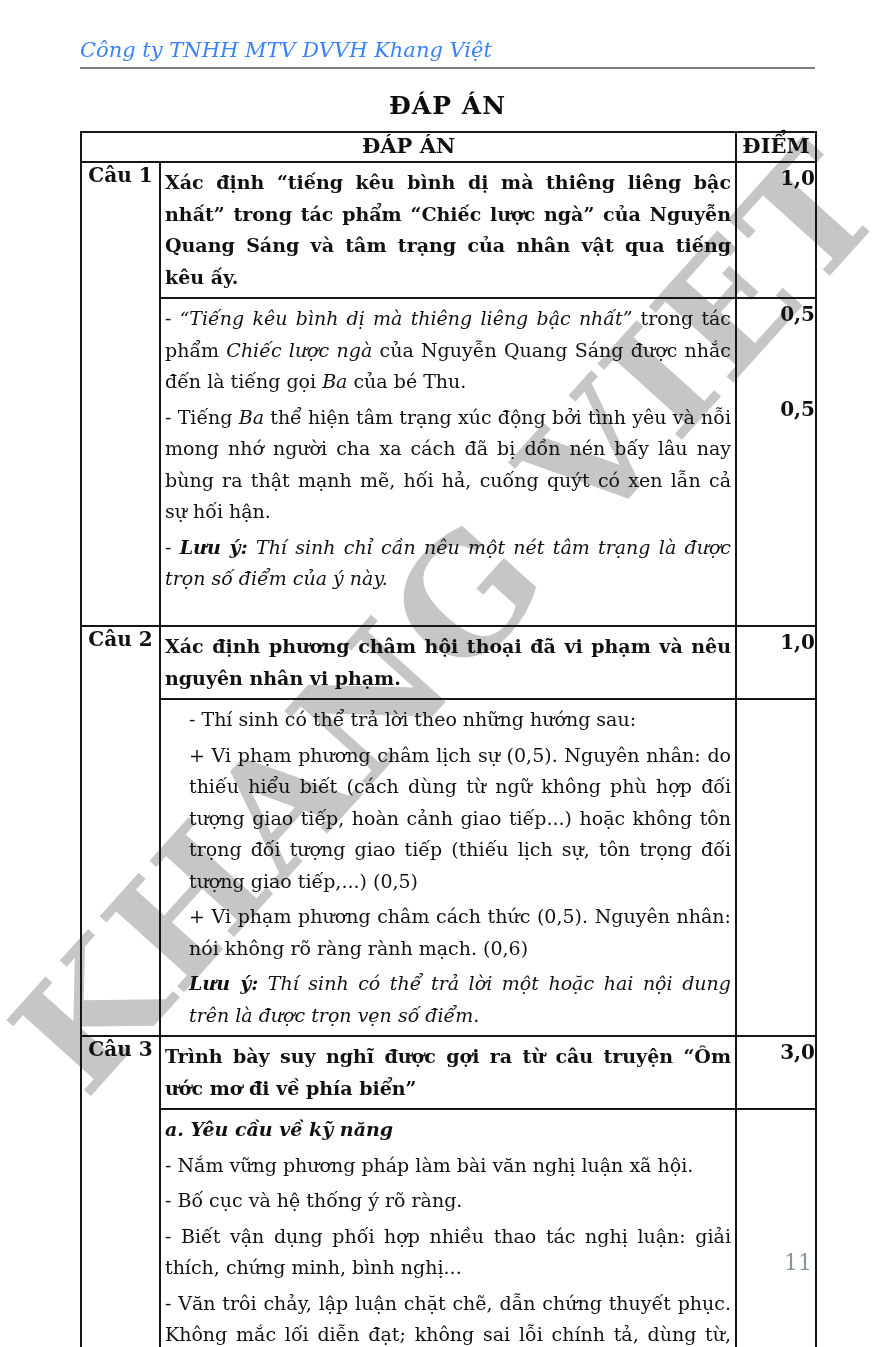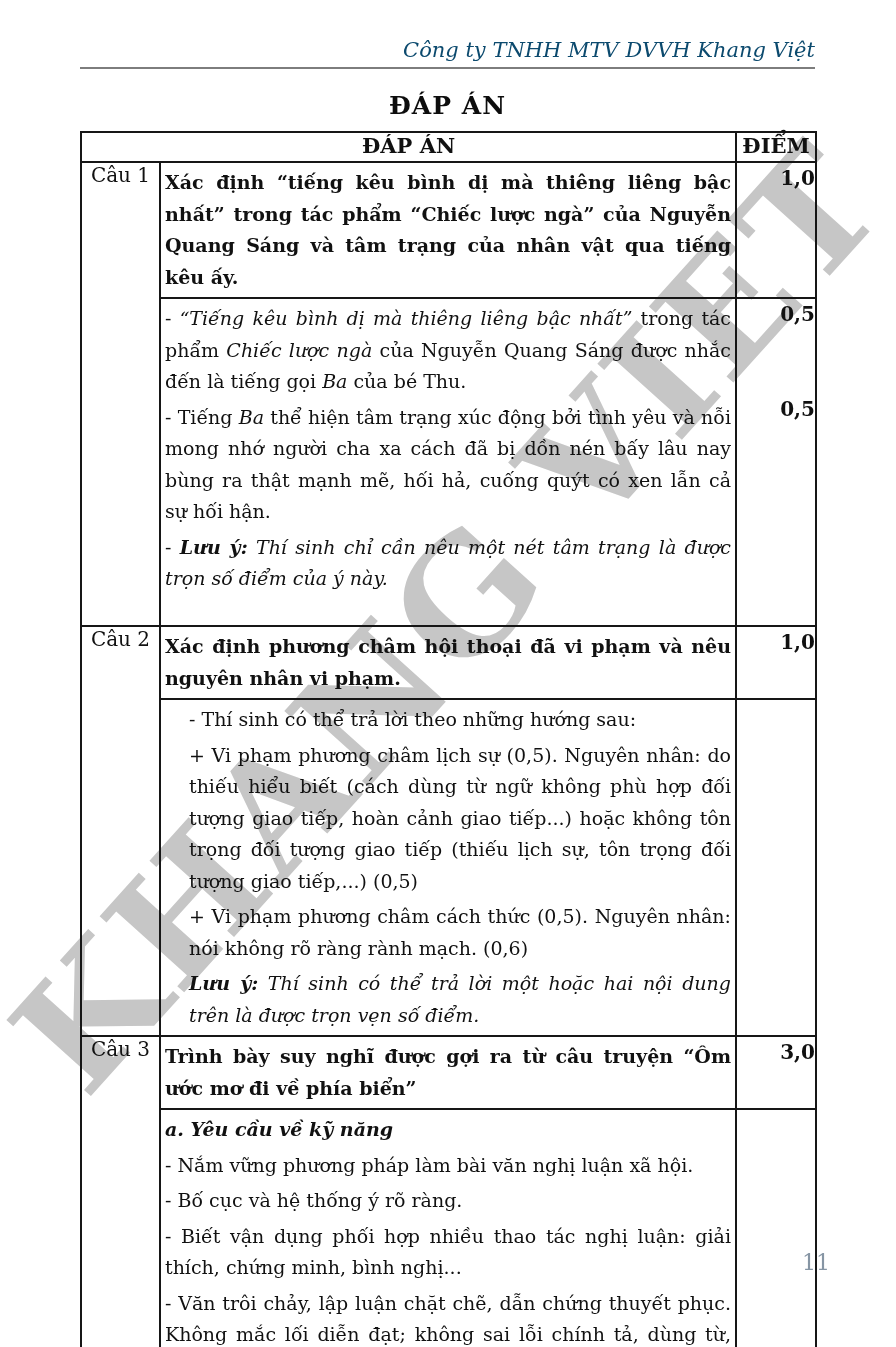--- a/index.html
+++ b/index.html
@@ -31,25 +31,24 @@
     user-select: none;
   }
   
   .content {
     position: relative;
     z-index: 2;
     padding: 0 81px 0 80px;
   }
   .masthead {
     padding-top: 38px;
-    text-align: right;
     font-style: italic;
     font-size: 21px;
     line-height: 24px;
-    color: #0c4a6e;
+    color: #3b82f6;
   }
   .masthead-rule {
     margin-top: 5px;
     border-bottom: 2px solid #7d7d7d;
     height: 0;
   }
   .doc-title {
     margin: 22px 0 10px 0;
     text-align: center;
     font-weight: bold;
@@ -73,21 +72,21 @@
   th.hdr-answer, th.hdr-score {
     font-weight: bold;
     font-size: 21px;
     line-height: 26px;
     padding: 2px 2px 2px 2px;
     height: 30px;
     text-align: center;
   }
   td.label-cell {
     text-align: center;
-    font-weight: normal;
+    font-weight: bold;
     font-size: 20px;
     padding-top: 5px;
     margin-top: 12px;
   }
   td.title-cell {
     font-weight: bold;
     font-size: 19px;
     line-height: 31.5px;
     padding: 2px 8px 2px 10px;
     text-align: justify;
@@ -104,21 +103,21 @@
     font-weight: bold;
     font-size: 20px;
     padding-top: 3px;
   }
   .score-val { display: block; line-height: 31.5px; }
   .run-i { font-style: italic; }
   .run-b { font-weight: bold; }
   .page-number {
     position: absolute;
     top: 1250px;
-    right: 66px;
+    right: 84px;
     font-size: 22px;
     color: #8695a4;
     z-index: 2;
   }
 </style>
 </head>
 <body>
 
 <div class="page">
 

